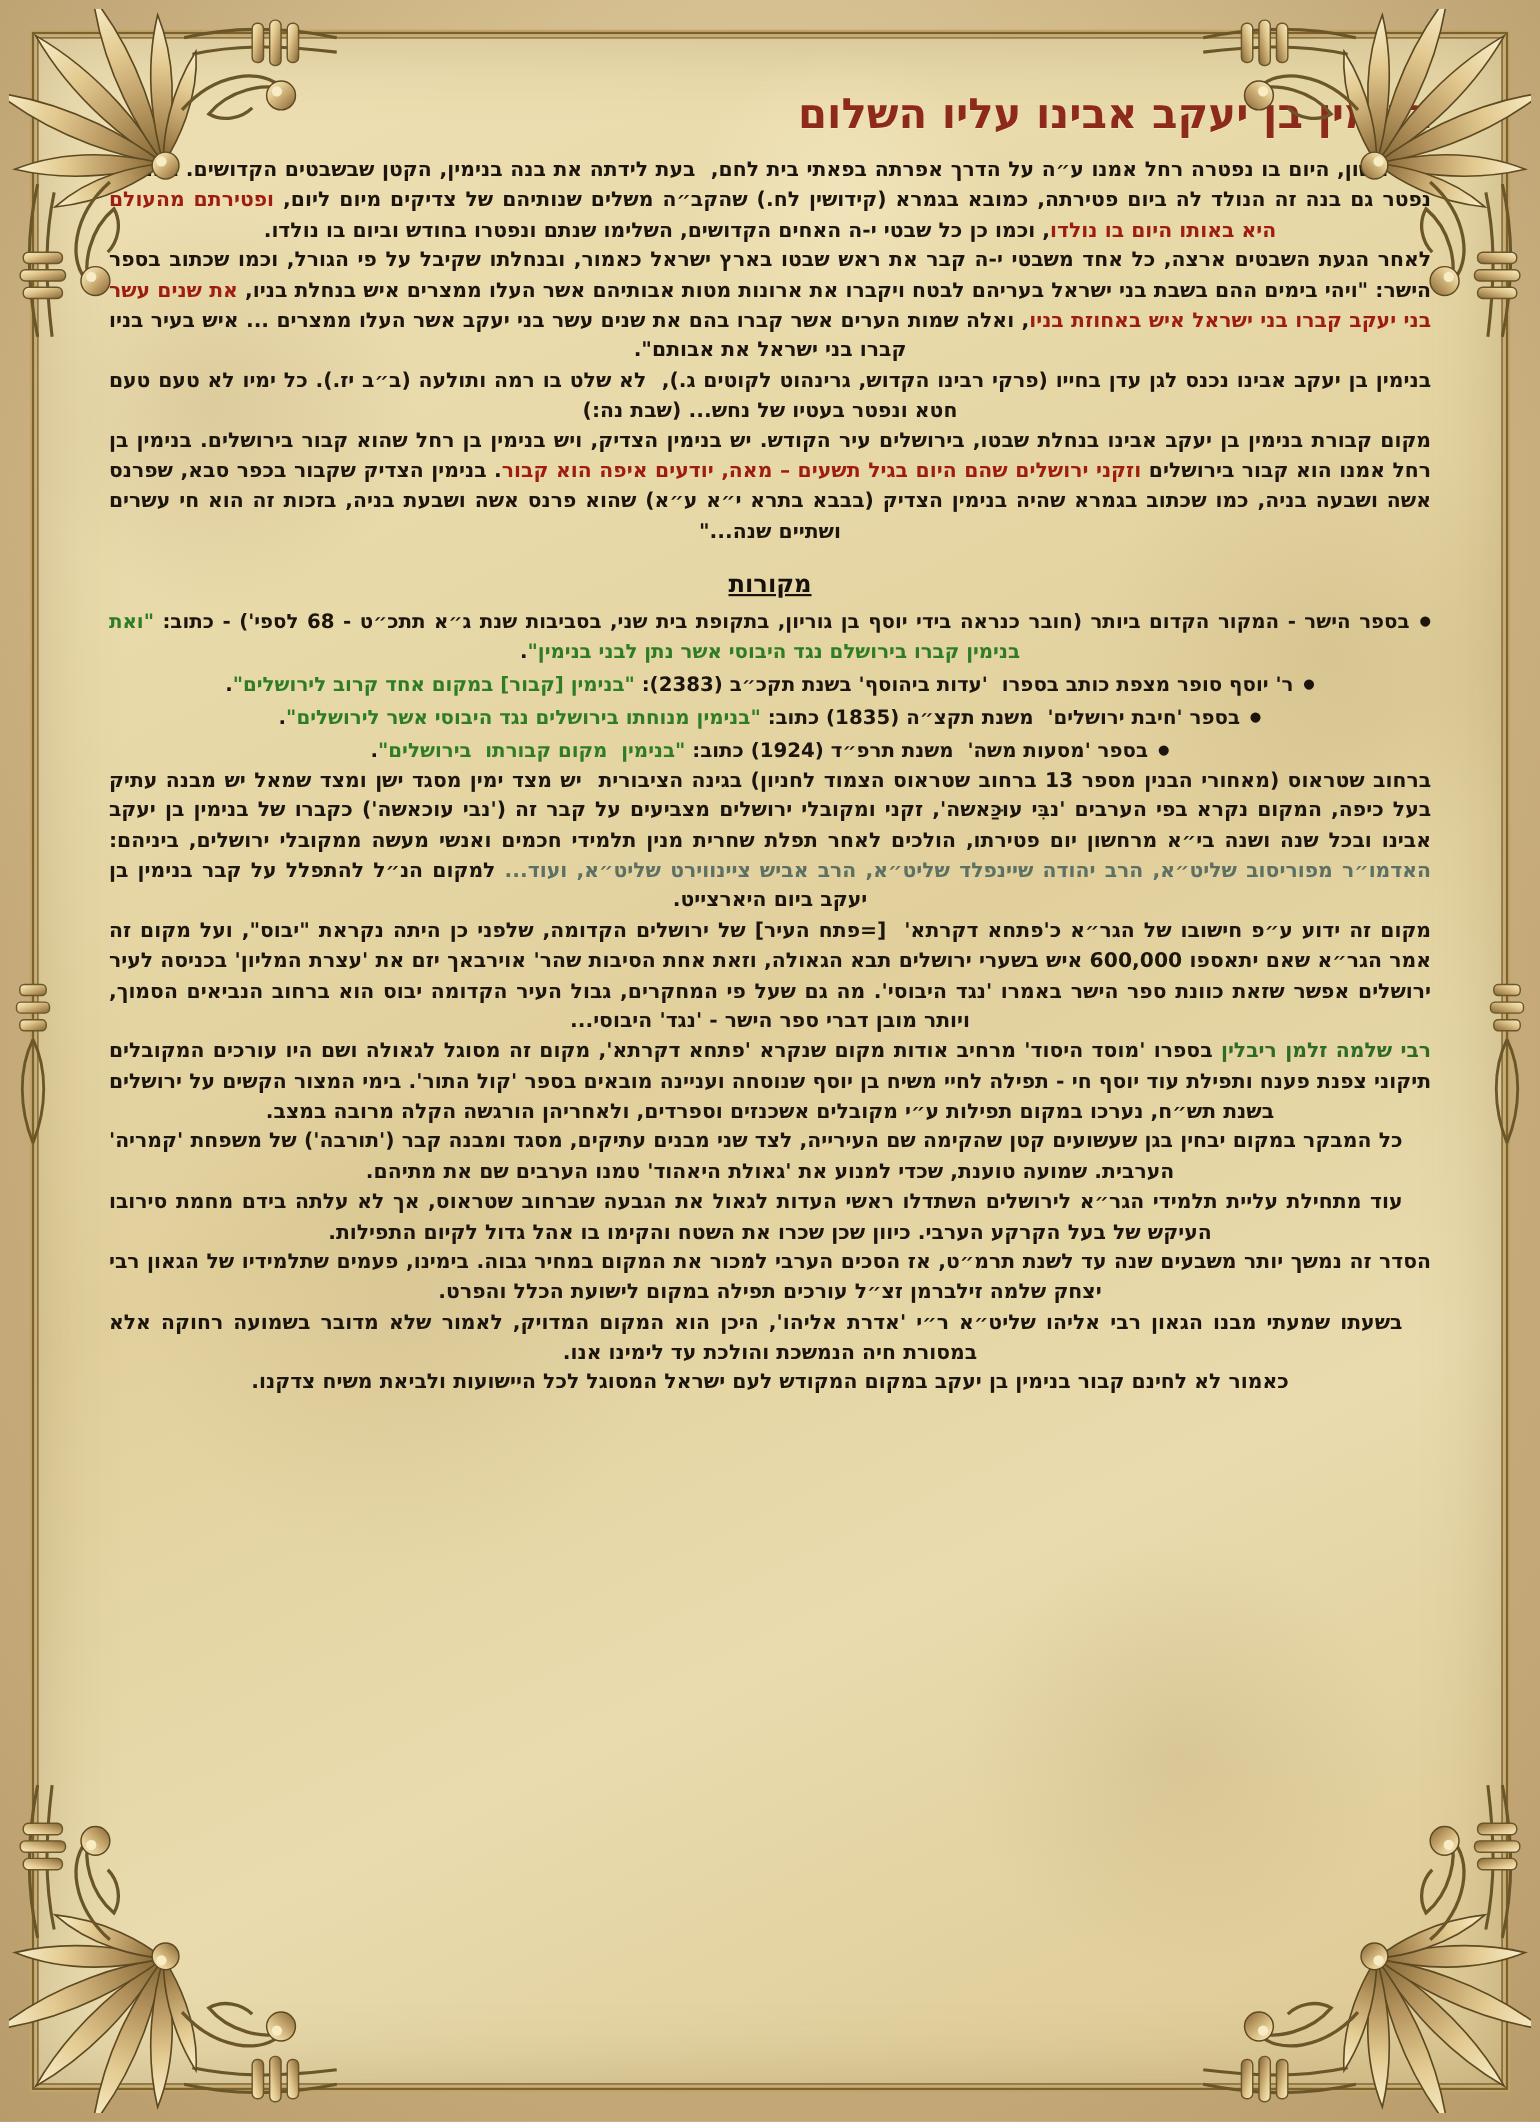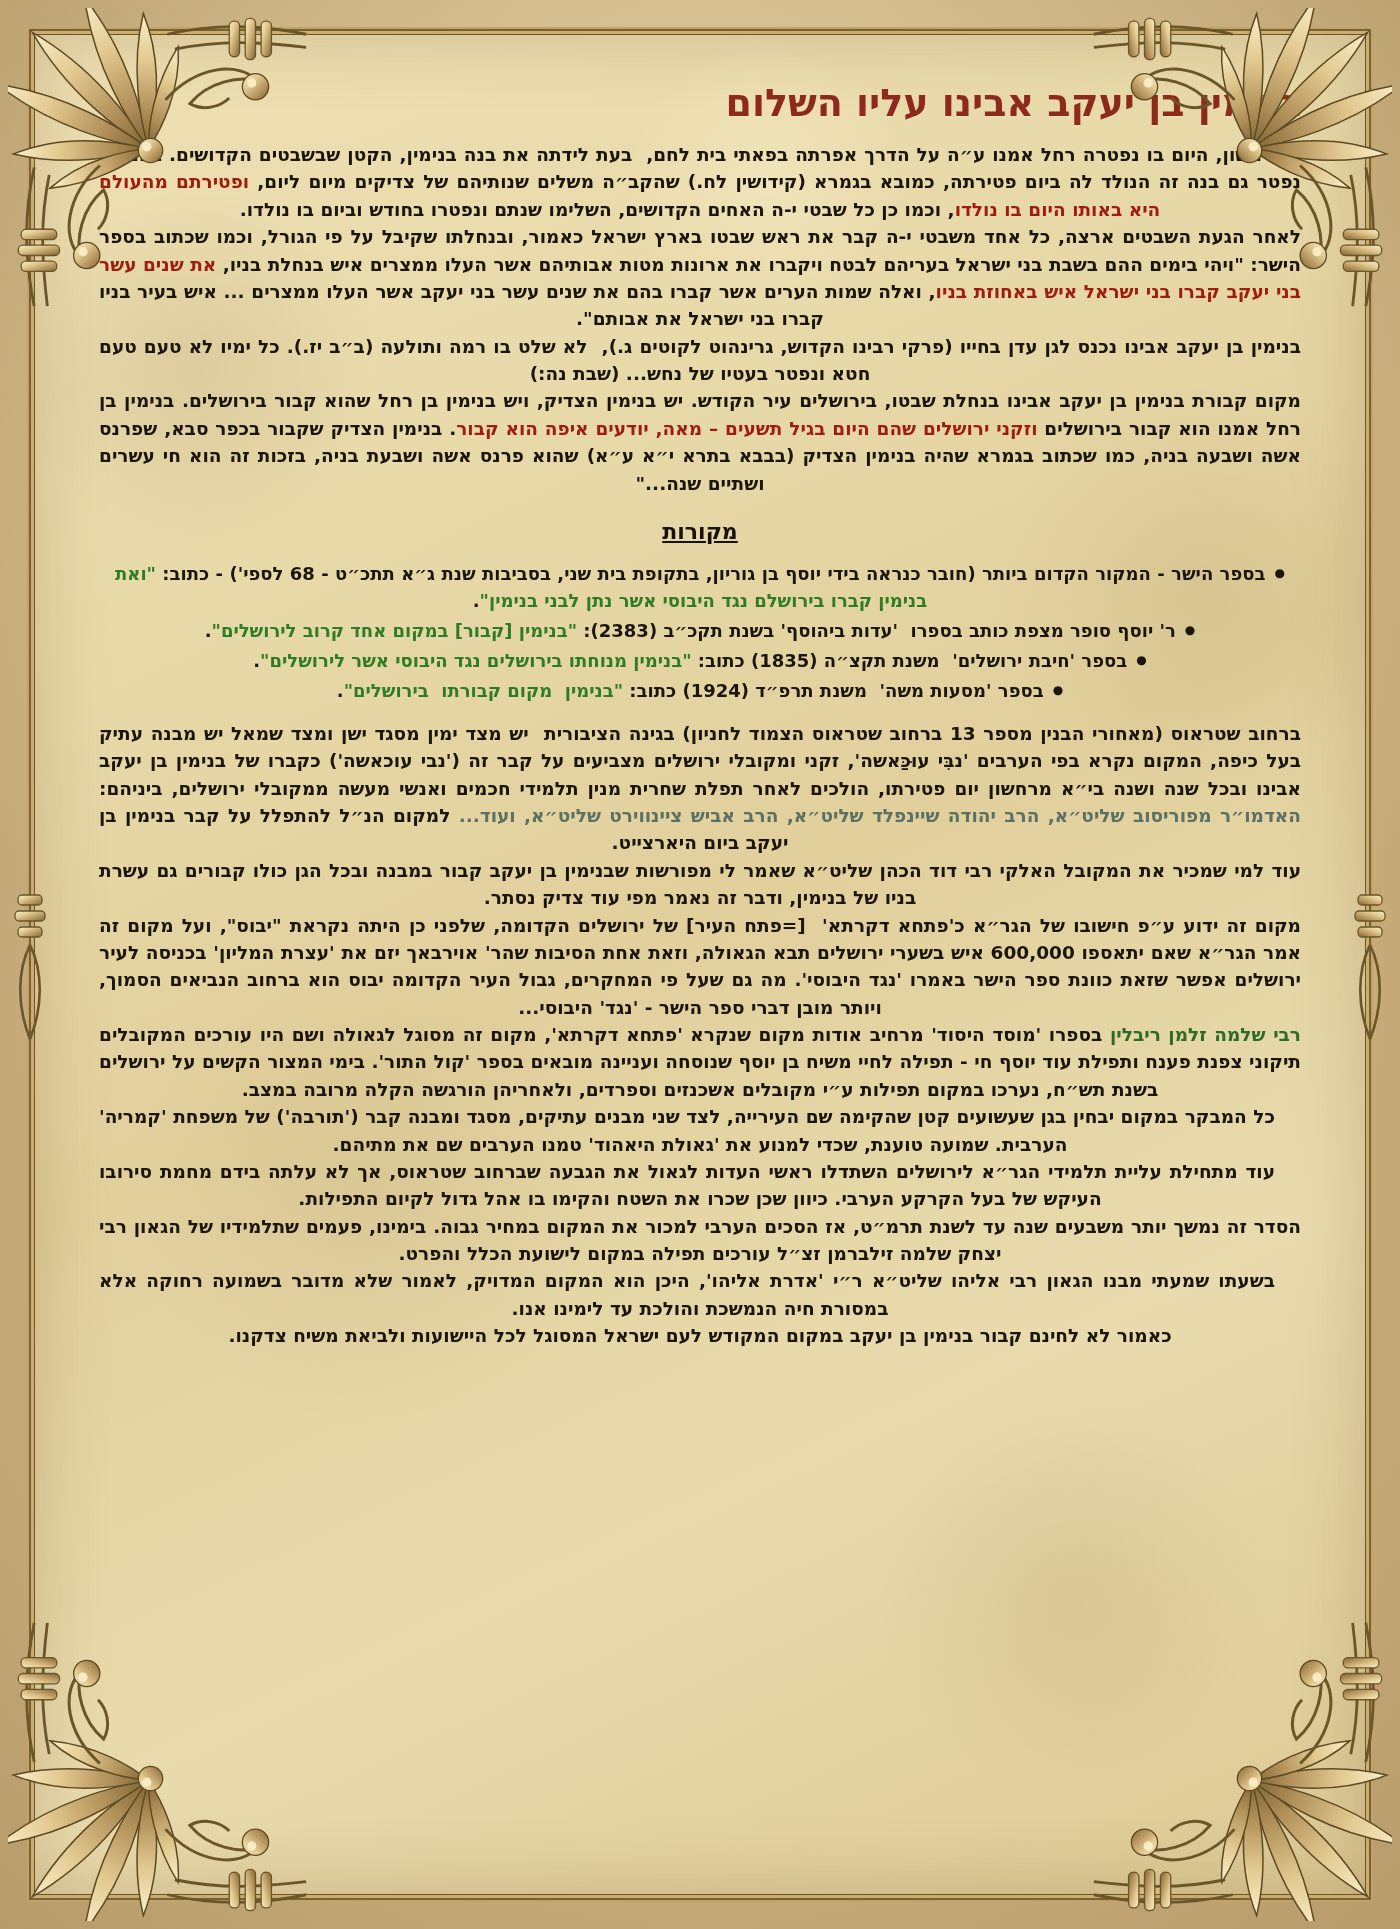--- a/index.html
+++ b/index.html
@@ -42,21 +42,21 @@
   }
   .indent{text-indent:26px;}
   .mt-lg{margin-top:27px;}
   .mt-sm{margin-top:8px;}
   .mt-xl{margin-top:46px;}
   .mt-none{margin-top:0;}
   h2.src-heading{
     margin:22px 0 8px;text-align:center;color:#17110b;
     font-size:22px;font-weight:bold;text-decoration:underline;
   }
-  ul.sources{margin:16px;padding:0;list-style:none;}
+  ul.sources{margin:0;padding:0;list-style:none;}
   li.src{
     color:#1c150e;font-size:18px;line-height:1.5;font-weight:bold;
     text-align:justify;text-align-last:center;margin-top:3px;
   }
   li.src.lvl1{padding:0 56px;}
   li .dot{display:inline-block;font-size:12px;vertical-align:3px;margin-left:9px;}
   .run{white-space:pre-wrap;}
   .r-red{color:#9e1d10;font-weight:bold;}
   .r-green{color:#2e7d25;}
   .r-sage{color:#5c7063;}
@@ -164,21 +164,20 @@
         <p class="para mt-lg"><span class="run">בנימין בן יעקב אבינו נכנס לגן עדן בחייו (פרקי רבינו הקדוש, גרינהוט לקוטים ג.),  לא שלט בו רמה ותולעה (ב״ב יז.). כל ימיו לא טעם טעם חטא ונפטר בעטיו של נחש... (שבת נה:)</span></p>
         <p class="para mt-lg"><span class="run">מקום קבורת בנימין בן יעקב אבינו בנחלת שבטו, בירושלים עיר הקודש. יש בנימין הצדיק, ויש בנימין בן רחל שהוא קבור בירושלים. בנימין בן רחל אמנו הוא קבור בירושלים </span><span class="run r-red">וזקני ירושלים שהם היום בגיל תשעים – מאה, יודעים איפה הוא קבור</span><span class="run">. בנימין הצדיק שקבור בכפר סבא, שפרנס אשה ושבעה בניה, כמו שכתוב בגמרא שהיה בנימין הצדיק (בבבא בתרא י״א ע״א) שהוא פרנס אשה ושבעת בניה, בזכות זה הוא חי עשרים ושתיים שנה..."</span></p>
         <h2 class="src-heading">מקורות</h2>
         <ul class="sources mt-sm">
           <li class="src"><span class="dot">●</span><span class="run">בספר הישר - המקור הקדום ביותר (חובר כנראה בידי יוסף בן גוריון, בתקופת בית שני, בסביבות שנת ג״א תתכ״ט - 68 לספי') - כתוב: </span><span class="run r-green">"ואת בנימין קברו בירושלם נגד היבוסי אשר נתן לבני בנימין"</span><span class="run">.</span></li>
           <li class="src"><span class="dot">●</span><span class="run">ר' יוסף סופר מצפת כותב בספרו  'עדות ביהוסף' בשנת תקכ״ב (2383): </span><span class="run r-green">"בנימין [קבור] במקום אחד קרוב לירושלים"</span><span class="run">.</span></li>
           <li class="src lvl1"><span class="dot">●</span><span class="run">בספר 'חיבת ירושלים'  משנת תקצ״ה (1835) כתוב: </span><span class="run r-green">"בנימין מנוחתו בירושלים נגד היבוסי אשר לירושלים"</span><span class="run">.</span></li>
           <li class="src lvl1"><span class="dot">●</span><span class="run">בספר 'מסעות משה'  משנת תרפ״ד (1924) כתוב: </span><span class="run r-green">"בנימין  מקום קבורתו  בירושלים"</span><span class="run">.</span></li>
         </ul>
         <p class="para mt-lg"><span class="run">ברחוב שטראוס (מאחורי הבנין מספר 13 ברחוב שטראוס הצמוד לחניון) בגינה הציבורית  יש מצד ימין מסגד ישן ומצד שמאל יש מבנה עתיק בעל כיפה, המקום נקרא בפי הערבים 'נבִּי עוּכַּאשה', זקני ומקובלי ירושלים מצביעים על קבר זה ('נבי עוכאשה') כקברו של בנימין בן יעקב אבינו ובכל שנה ושנה בי״א מרחשון יום פטירתו, הולכים לאחר תפלת שחרית מנין תלמידי חכמים ואנשי מעשה ממקובלי ירושלים, ביניהם: </span><span class="run r-sage">האדמו״ר מפוריסוב שליט״א, הרב יהודה שיינפלד שליט״א, הרב אביש ציינווירט שליט״א, ועוד...</span><span class="run"> למקום הנ״ל להתפלל על קבר בנימין בן יעקב ביום היארצייט.</span></p>
-        <p class="para mt-lg"><span class="run">עוד למי שמכיר את המקובל האלקי רבי דוד הכהן שליט״א שאמר לי מפורשות שבנימין בן יעקב קבור במבנה ובכל הגן כולו קבורים גם עשרת בניו של בנימין, ודבר זה נאמר מפי עוד צדיק נסתר.</span></p>
         <p class="para mt-lg"><span class="run">מקום זה ידוע ע״פ חישובו של הגר״א כ'פתחא דקרתא'  [=פתח העיר] של ירושלים הקדומה, שלפני כן היתה נקראת "יבוס", ועל מקום זה אמר הגר״א שאם יתאספו 600,000 איש בשערי ירושלים תבא הגאולה, וזאת אחת הסיבות שהר' אוירבאך יזם את 'עצרת המליון' בכניסה לעיר ירושלים אפשר שזאת כוונת ספר הישר באמרו 'נגד היבוסי'. מה גם שעל פי המחקרים, גבול העיר הקדומה יבוס הוא ברחוב הנביאים הסמוך, ויותר מובן דברי ספר הישר - 'נגד' היבוסי...</span></p>
         <p class="para mt-lg"><span class="run r-greenbold">רבי שלמה זלמן ריבלין</span><span class="run"> בספרו 'מוסד היסוד' מרחיב אודות מקום שנקרא 'פתחא דקרתא', מקום זה מסוגל לגאולה ושם היו עורכים המקובלים תיקוני צפנת פענח ותפילת עוד יוסף חי - תפילה לחיי משיח בן יוסף שנוסחה ועניינה מובאים בספר 'קול התור'. בימי המצור הקשים על ירושלים בשנת תש״ח, נערכו במקום תפילות ע״י מקובלים אשכנזים וספרדים, ולאחריהן הורגשה הקלה מרובה במצב.</span></p>
         <p class="para mt-none indent"><span class="run">כל המבקר במקום יבחין בגן שעשועים קטן שהקימה שם העירייה, לצד שני מבנים עתיקים, מסגד ומבנה קבר ('תורבה') של משפחת 'קמריה' הערבית. שמועה טוענת, שכדי למנוע את 'גאולת היאהוד' טמנו הערבים שם את מתיהם.</span></p>
         <p class="para mt-none indent"><span class="run">עוד מתחילת עליית תלמידי הגר״א לירושלים השתדלו ראשי העדות לגאול את הגבעה שברחוב שטראוס, אך לא עלתה בידם מחמת סירובו העיקש של בעל הקרקע הערבי. כיוון שכן שכרו את השטח והקימו בו אהל גדול לקיום התפילות.</span></p>
         <p class="para mt-none"><span class="run">הסדר זה נמשך יותר משבעים שנה עד לשנת תרמ״ט, אז הסכים הערבי למכור את המקום במחיר גבוה. בימינו, פעמים שתלמידיו של הגאון רבי יצחק שלמה זילברמן זצ״ל עורכים תפילה במקום לישועת הכלל והפרט.</span></p>
         <p class="para mt-none indent"><span class="run">בשעתו שמעתי מבנו הגאון רבי אליהו שליט״א ר״י 'אדרת אליהו', היכן הוא המקום המדויק, לאמור שלא מדובר בשמועה רחוקה אלא במסורת חיה הנמשכת והולכת עד לימינו אנו.</span></p>
         <p class="para mt-xl"><span class="run">כאמור לא לחינם קבור בנימין בן יעקב במקום המקודש לעם ישראל המסוגל לכל היישועות ולביאת משיח צדקנו.</span></p>
       </div>
   </div>
 </div>

